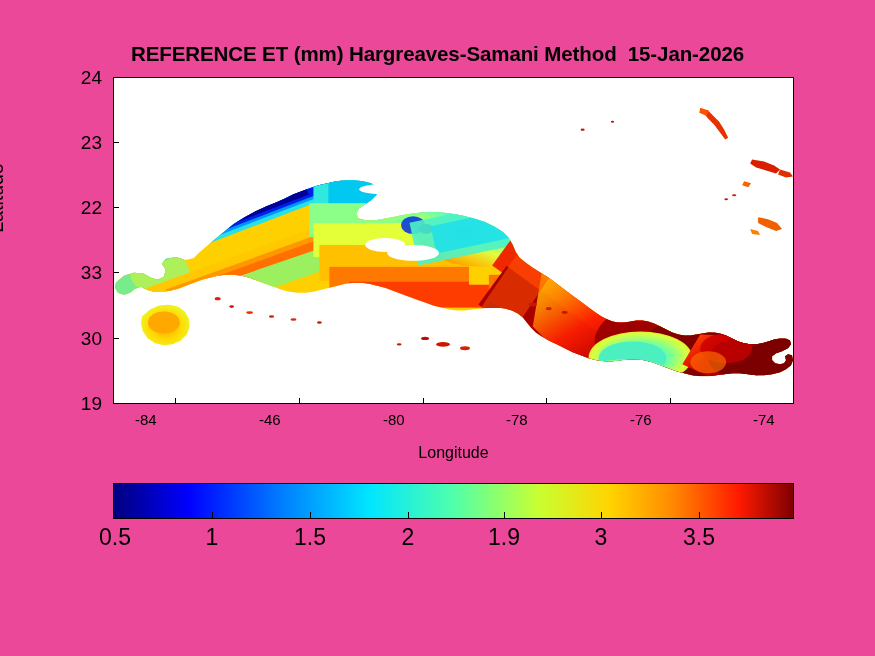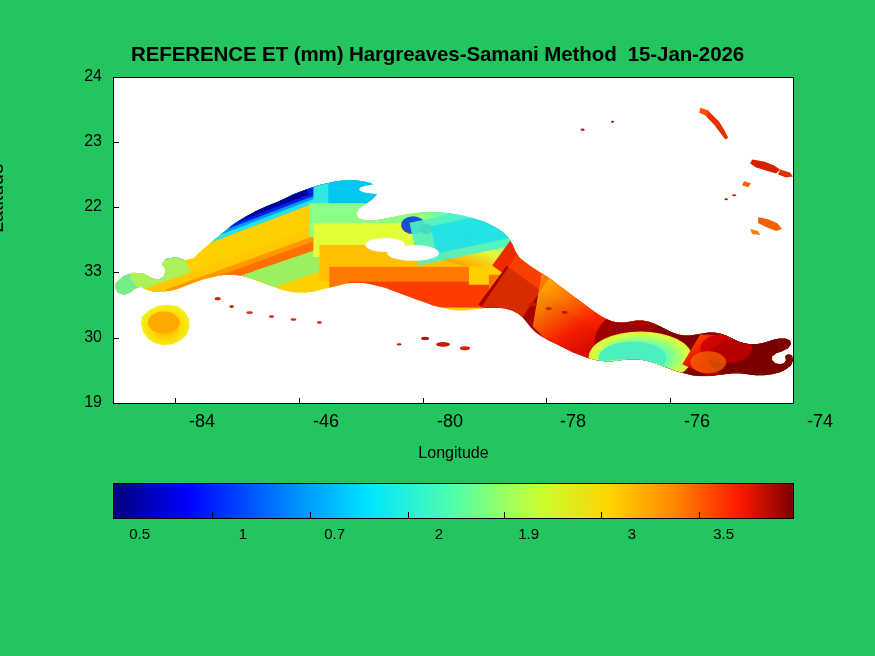--- a/index.html
+++ b/index.html
@@ -1,17 +1,17 @@
 <!DOCTYPE html>
 <html><head>
 <meta charset="utf-8">
 <style>
   html,body{margin:0;padding:0;background:#ffffff;}
   body{width:875px;height:656px;font-family:"Liberation Sans",sans-serif;overflow:hidden;}
-  #figure{position:relative;width:875px;height:656px;background:#22c55e;}
+  #figure{position:relative;width:875px;height:656px;background:#ec4899;}
 
   
   #title{
     position:absolute;left:0;top:42px;width:875px;
     text-align:center;
     font-size:20.5px;font-weight:bold;color:#000;
     letter-spacing:-0.1px;
     white-space:pre;
   }
 
@@ -24,26 +24,26 @@
   #axes svg{display:block;width:100%;height:100%;}
 
   
   .tick{position:absolute;background:#000;}
   .ytick{width:6px;height:1.2px;left:113px;}
   .xtick{height:6px;width:1.2px;top:398px;}
 
   
   .ylab{
     position:absolute;right:0;width:58px;text-align:right;
-    font-size:16px;color:#000;line-height:1;
+    font-size:19px;color:#000;line-height:1;
   }
   .ylabwrap{position:absolute;left:44px;width:58px;}
   .xlab{
-    position:absolute;width:80px;text-align:right;
-    font-size:18px;color:#000;line-height:1;
+    position:absolute;width:80px;text-align:left;
+    font-size:15px;color:#000;line-height:1;
   }
 
   
   #ylabel{
     position:absolute;left:-4px;top:198px;
     transform:translate(-50%,-50%) rotate(-90deg);
     transform-origin:center center;
     font-size:19.5px;color:#000;white-space:nowrap;
   }
   #xlabel{
@@ -52,22 +52,22 @@
   }
 
   
   #cbar{
     position:absolute;left:113px;top:483px;width:681px;height:36px;
     border:1.1px solid #000;box-sizing:border-box;
   }
   #cbar .fill{position:absolute;inset:0;}
   .cbtick{position:absolute;width:1.3px;height:7px;background:#000;top:512px;}
   .cblab{
-    position:absolute;width:70px;text-align:right;
-    font-size:15px;color:#000;top:526px;line-height:1;
+    position:absolute;width:70px;text-align:center;
+    font-size:23px;color:#000;top:526px;line-height:1;
   }
 </style>
 </head>
 <body>
 
 <div id="figure">
 
   <div id="title">REFERENCE ET (mm) Hargreaves-Samani Method  15-Jan-2026</div>
 
   <div id="axes">
@@ -403,19 +403,19 @@
   <div class="cbtick" style="left:115px;"></div>
   <div class="cbtick" style="left:212px;"></div>
   <div class="cbtick" style="left:310px;"></div>
   <div class="cbtick" style="left:408px;"></div>
   <div class="cbtick" style="left:504px;"></div>
   <div class="cbtick" style="left:601px;"></div>
   <div class="cbtick" style="left:699px;"></div>
 
   <div class="cblab" style="left:80px;">0.5</div>
   <div class="cblab" style="left:177px;">1</div>
-  <div class="cblab" style="left:275px;">0.7</div>
+  <div class="cblab" style="left:275px;">1.5</div>
   <div class="cblab" style="left:373px;">2</div>
   <div class="cblab" style="left:469px;">1.9</div>
   <div class="cblab" style="left:566px;">3</div>
   <div class="cblab" style="left:664px;">3.5</div>
 
 </div>
 
 </body></html>

